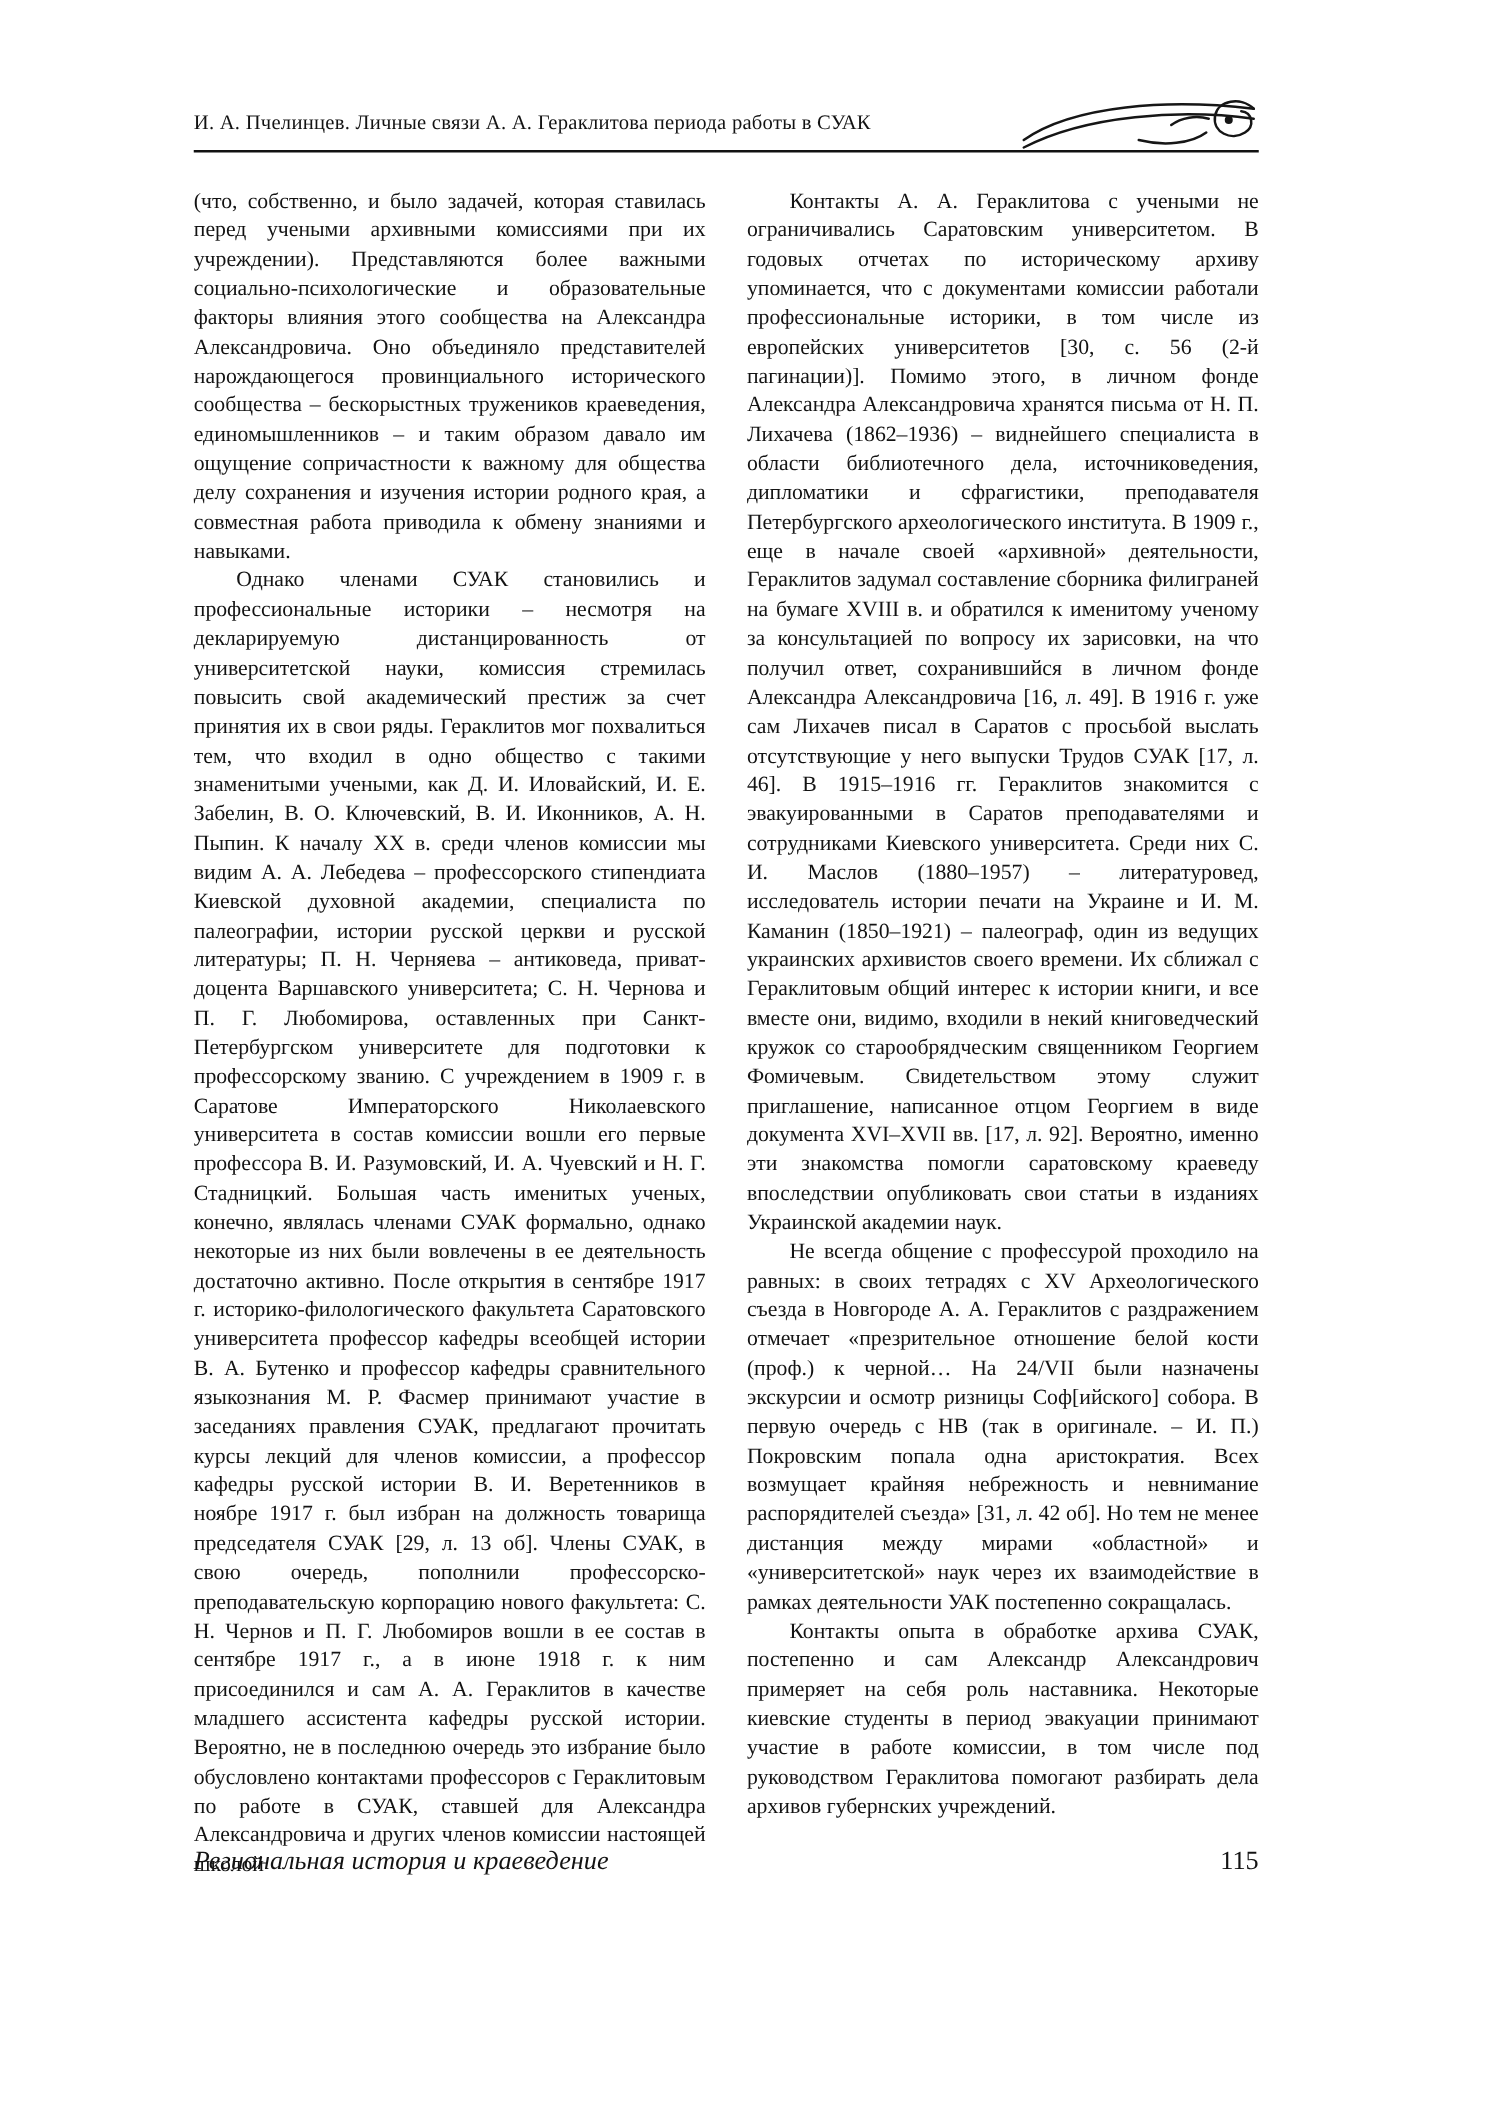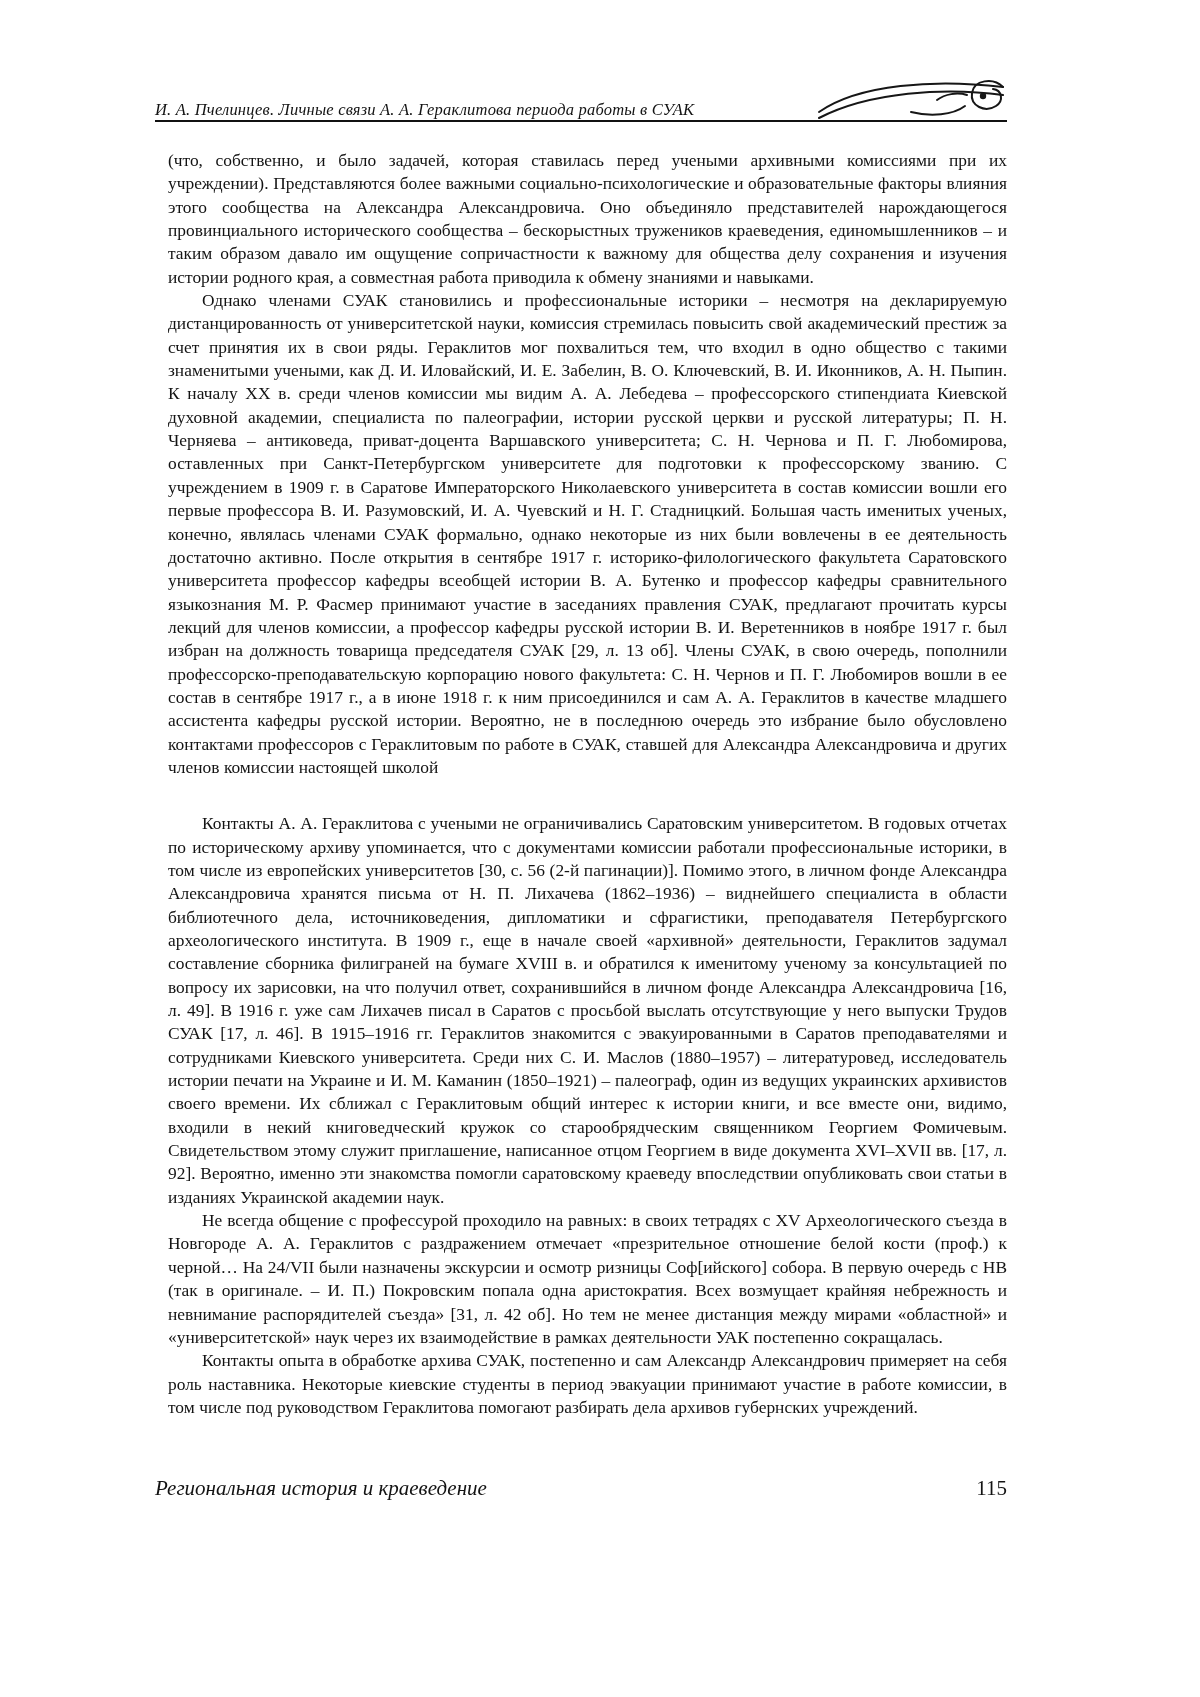--- a/index.html
+++ b/index.html
@@ -19,35 +19,33 @@
     left: 155px;
     right: 193px;
     top: 72px;
     height: 50px;
     display: flex;
     justify-content: space-between;
     align-items: flex-end;
     border-bottom: 2.5px solid #111111;
   }
   .running-title {
-    font-style: italic;
     font-size: 16.5px;
-    padding-bottom: 0;
+    padding-bottom: 12px;
     letter-spacing: 0.2px;
     white-space: nowrap;
   }
   .ornament { display: block; margin-bottom: -2px; }
   .columns {
     position: absolute;
-    left: 168px;
+    left: 155px;
     right: 193px;
     top: 149px;
     display: flex;
     gap: 33px;
-    flex-direction: column;
   }
   .col {
     flex: 1 1 0;
     text-align: justify;
     font-size: 17.4px;
     line-height: 23.35px;
     hyphens: auto;
     -webkit-hyphens: auto;
     word-spacing: 0.2px;
   }

